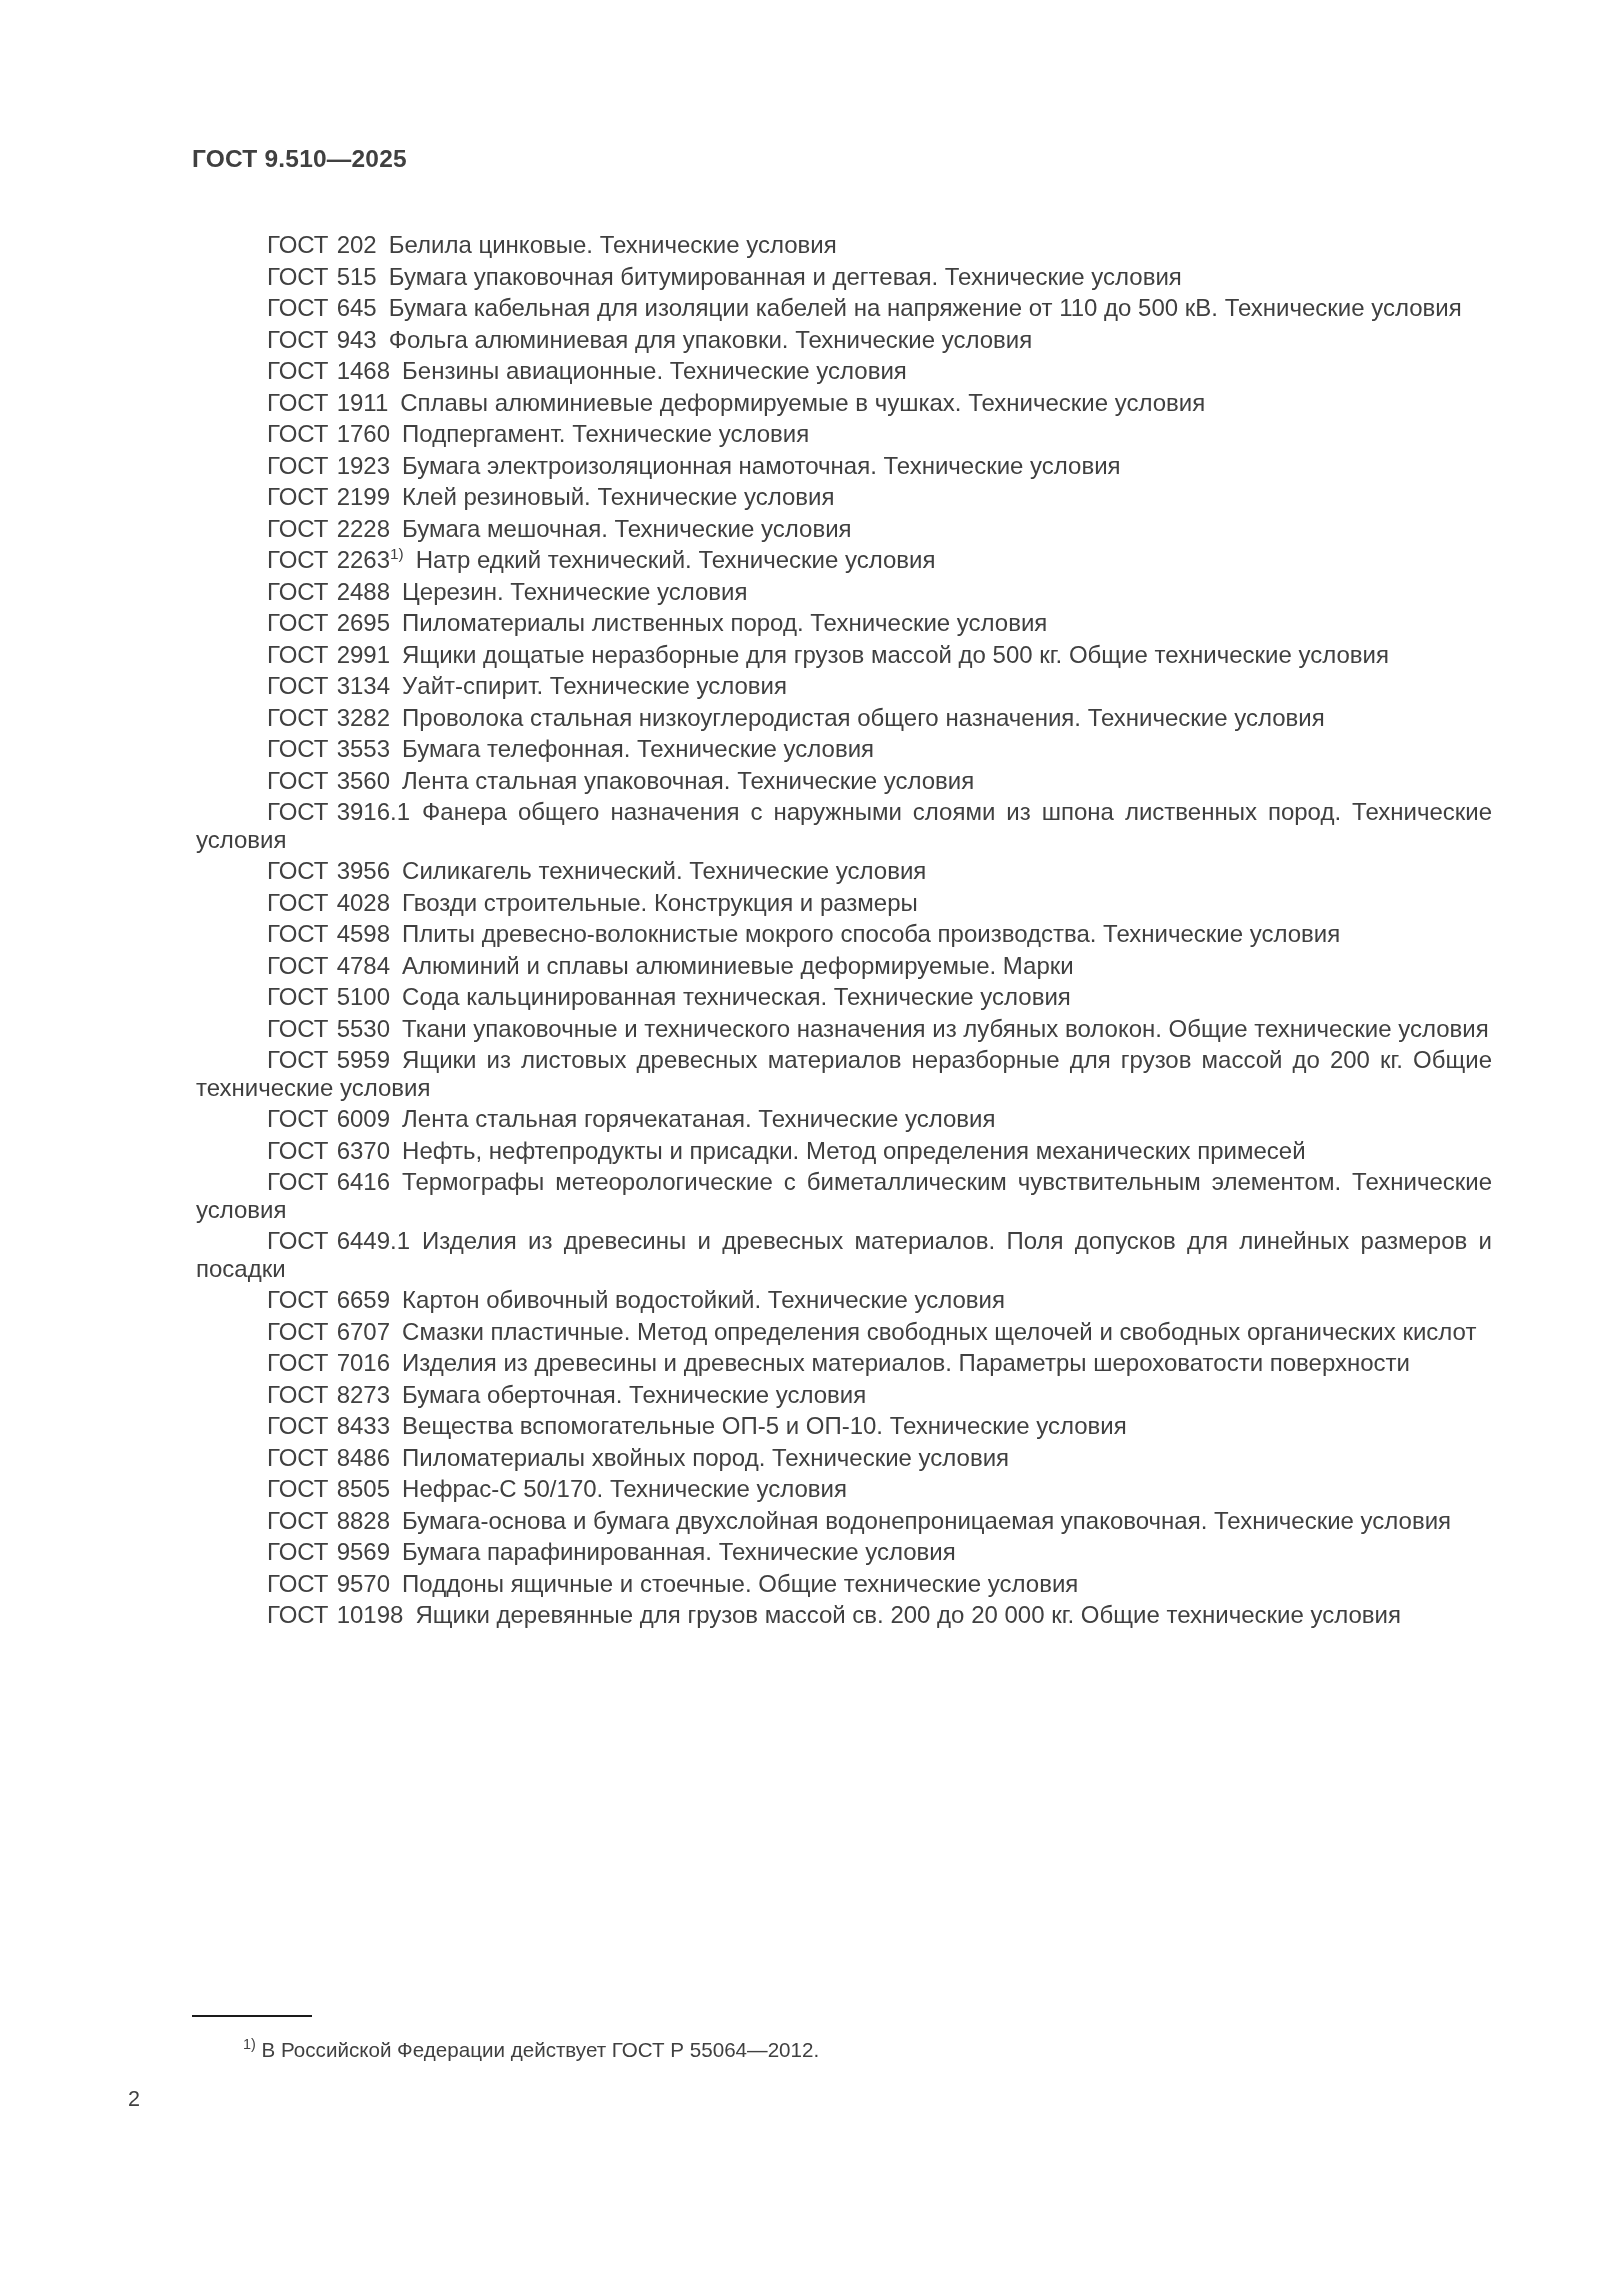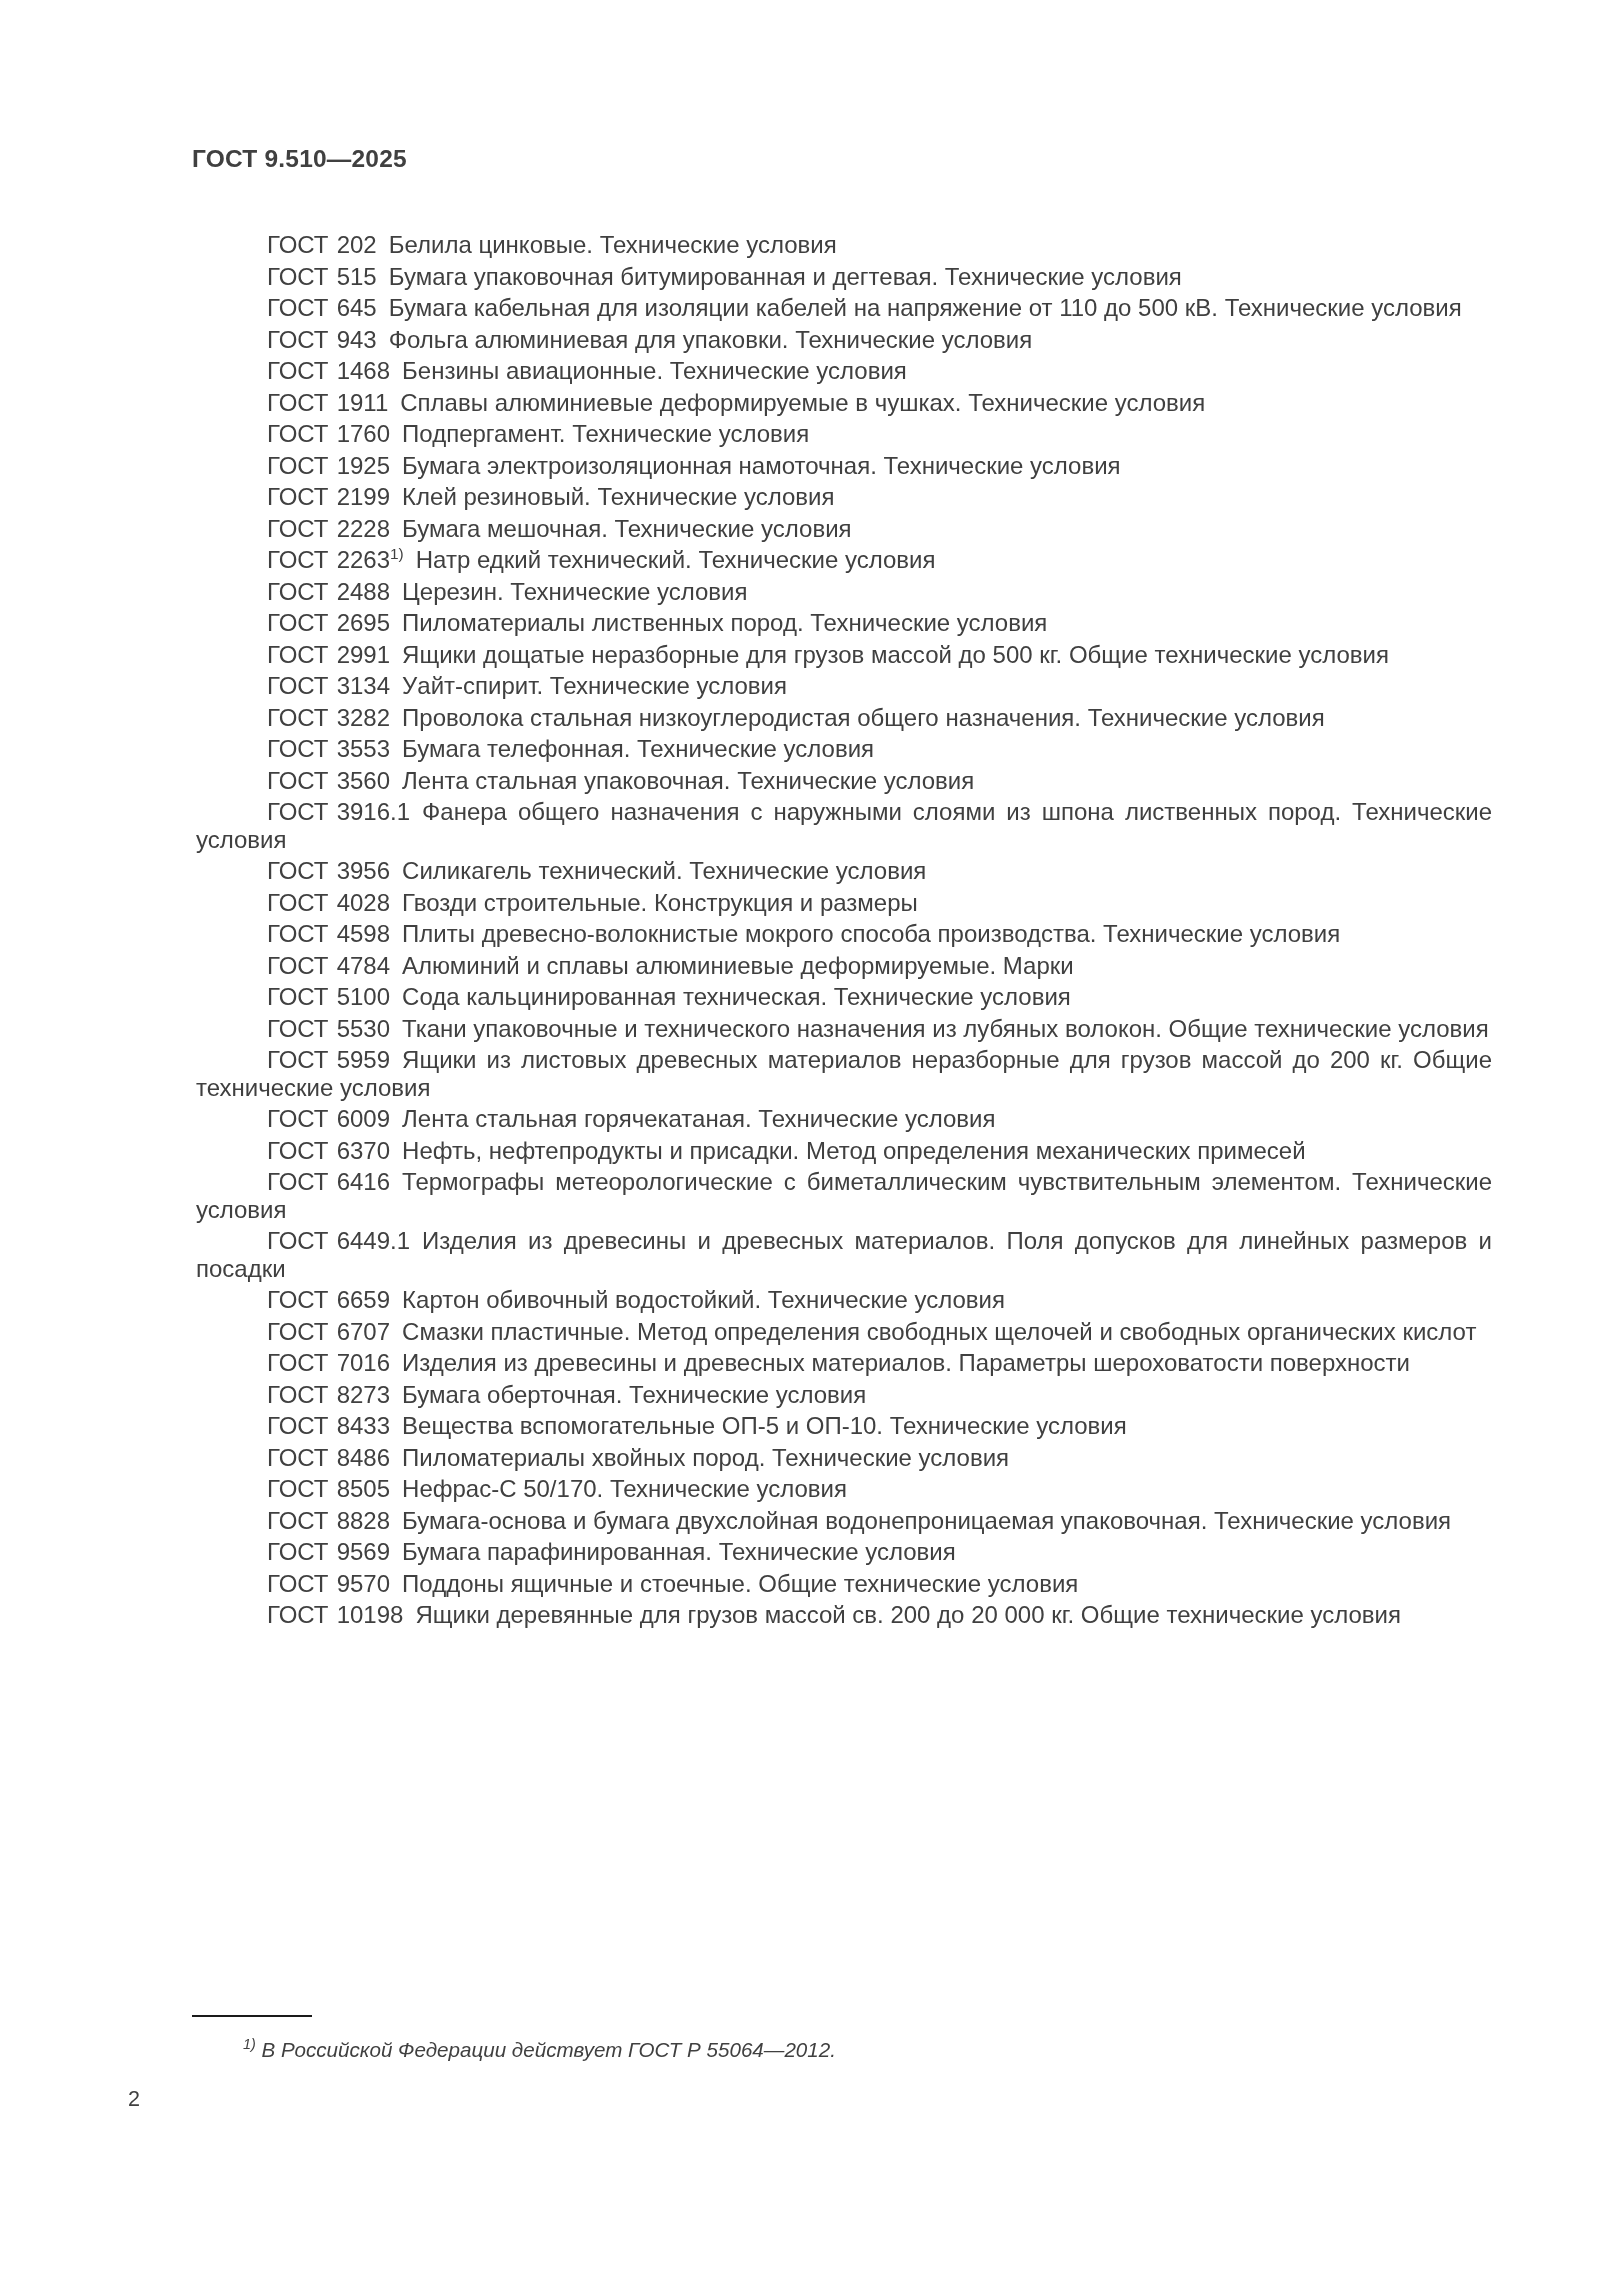--- a/index.html
+++ b/index.html
@@ -73,21 +73,20 @@
     border-top: 2.9px solid #1a1a1a;
   }
   .footnote {
     position: absolute;
     left: 192px;
     top: 2037px;
     width: 1304px;
     font-size: 20.6px;
     line-height: 25.5px;
     text-indent: 51px;
-    font-style: italic;
   }
   .footnote .fn-ref {
     font-size: 0.70em;
   }
 
   
   .folio {
     position: absolute;
     left: 128px;
     top: 2086px;
@@ -102,21 +101,21 @@
   <div class="running-head">ГОСТ 9.510—2025</div>
 
   <div class="text-column" id="ref-list">
       <p class="ref-entry"><span class="desig"><span>ГОСТ</span><span class="gap">&nbsp;</span><span>202</span></span> <span>Белила цинковые. Технические условия</span></p>
       <p class="ref-entry"><span class="desig"><span>ГОСТ</span><span class="gap">&nbsp;</span><span>515</span></span> <span>Бумага упаковочная битумированная и дегтевая. Технические условия</span></p>
       <p class="ref-entry"><span class="desig"><span>ГОСТ</span><span class="gap">&nbsp;</span><span>645</span></span> <span>Бумага кабельная для изоляции кабелей на напряжение от 110 до 500 кВ. Технические условия</span></p>
       <p class="ref-entry"><span class="desig"><span>ГОСТ</span><span class="gap">&nbsp;</span><span>943</span></span> <span>Фольга алюминиевая для упаковки. Технические условия</span></p>
       <p class="ref-entry"><span class="desig"><span>ГОСТ</span><span class="gap">&nbsp;</span><span>1468</span></span> <span>Бензины авиационные. Технические условия</span></p>
       <p class="ref-entry"><span class="desig"><span>ГОСТ</span><span class="gap">&nbsp;</span><span>1911</span></span> <span>Сплавы алюминиевые деформируемые в чушках. Технические условия</span></p>
       <p class="ref-entry"><span class="desig"><span>ГОСТ</span><span class="gap">&nbsp;</span><span>1760</span></span> <span>Подпергамент. Технические условия</span></p>
-      <p class="ref-entry"><span class="desig"><span>ГОСТ</span><span class="gap">&nbsp;</span><span>1925</span></span> <span>Бумага электроизоляционная намоточная. Технические условия</span></p>
+      <p class="ref-entry"><span class="desig"><span>ГОСТ</span><span class="gap">&nbsp;</span><span>1923</span></span> <span>Бумага электроизоляционная намоточная. Технические условия</span></p>
       <p class="ref-entry"><span class="desig"><span>ГОСТ</span><span class="gap">&nbsp;</span><span>2199</span></span> <span>Клей резиновый. Технические условия</span></p>
       <p class="ref-entry"><span class="desig"><span>ГОСТ</span><span class="gap">&nbsp;</span><span>2228</span></span> <span>Бумага мешочная. Технические условия</span></p>
       <p class="ref-entry"><span class="desig"><span>ГОСТ</span><span class="gap">&nbsp;</span><span>2263</span><sup class="fn-ref">1)</sup></span> <span>Натр едкий технический. Технические условия</span></p>
       <p class="ref-entry"><span class="desig"><span>ГОСТ</span><span class="gap">&nbsp;</span><span>2488</span></span> <span>Церезин. Технические условия</span></p>
       <p class="ref-entry"><span class="desig"><span>ГОСТ</span><span class="gap">&nbsp;</span><span>2695</span></span> <span>Пиломатериалы лиственных пород. Технические условия</span></p>
       <p class="ref-entry"><span class="desig"><span>ГОСТ</span><span class="gap">&nbsp;</span><span>2991</span></span> <span>Ящики дощатые неразборные для грузов массой до 500 кг. Общие технические условия</span></p>
       <p class="ref-entry"><span class="desig"><span>ГОСТ</span><span class="gap">&nbsp;</span><span>3134</span></span> <span>Уайт-спирит. Технические условия</span></p>
       <p class="ref-entry"><span class="desig"><span>ГОСТ</span><span class="gap">&nbsp;</span><span>3282</span></span> <span>Проволока стальная низкоуглеродистая общего назначения. Технические условия</span></p>
       <p class="ref-entry"><span class="desig"><span>ГОСТ</span><span class="gap">&nbsp;</span><span>3553</span></span> <span>Бумага телефонная. Технические условия</span></p>
       <p class="ref-entry"><span class="desig"><span>ГОСТ</span><span class="gap">&nbsp;</span><span>3560</span></span> <span>Лента стальная упаковочная. Технические условия</span></p>

